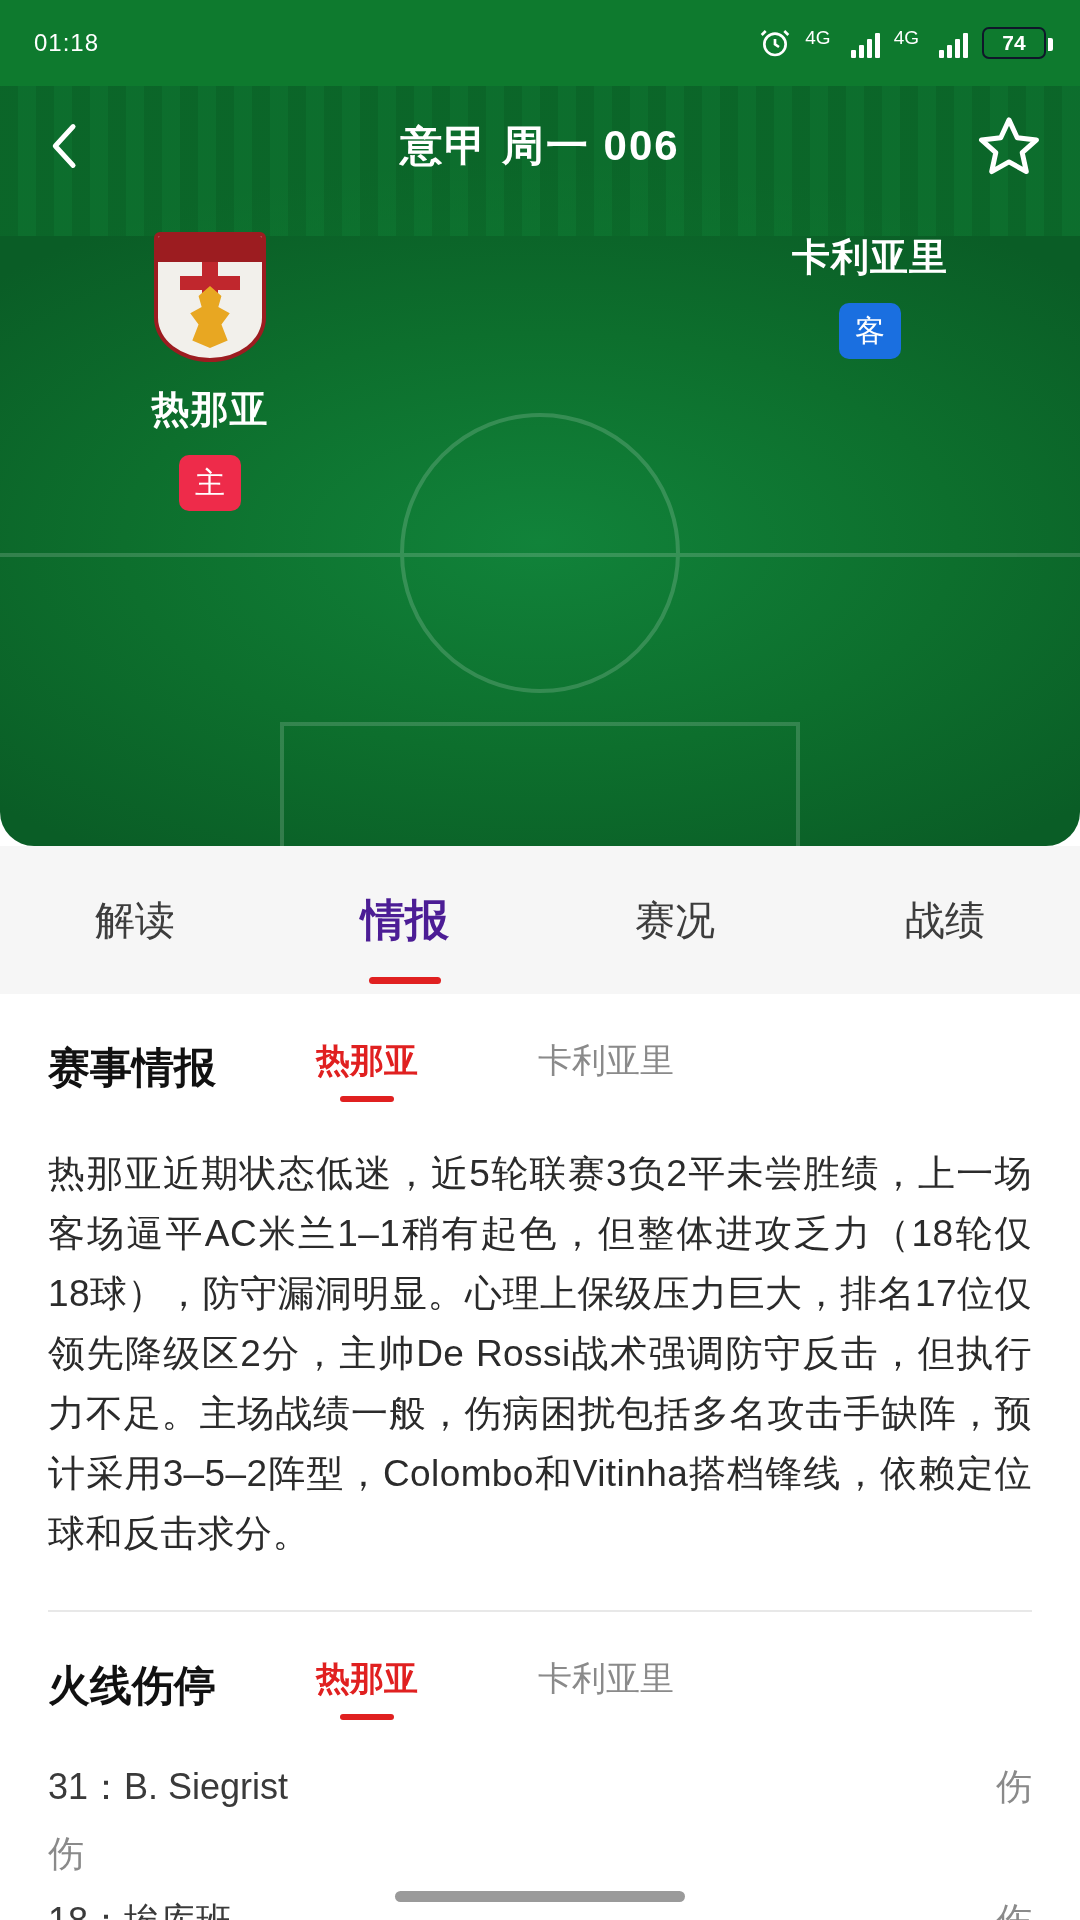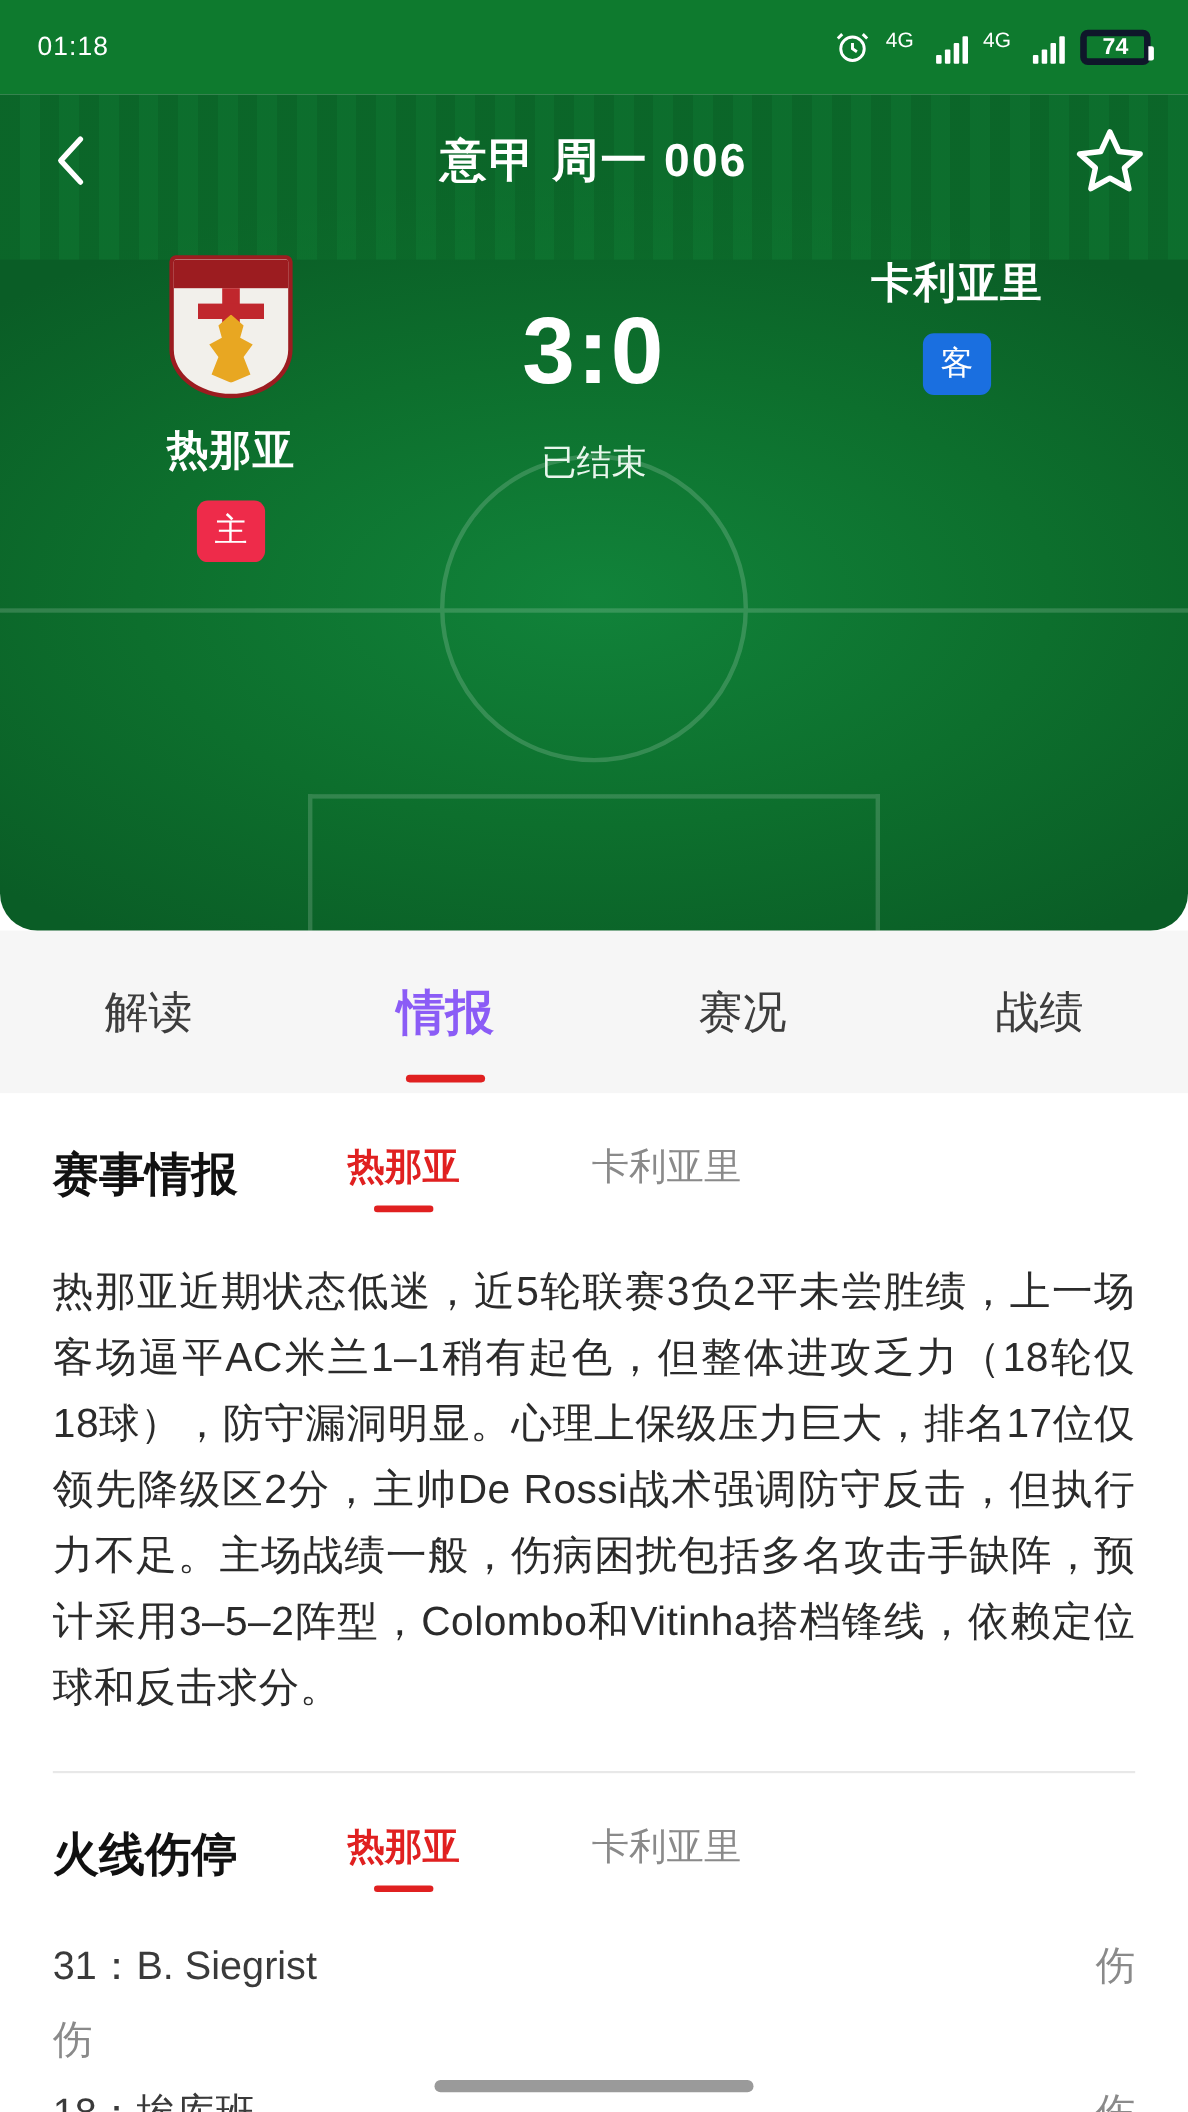--- a/index.html
+++ b/index.html
@@ -29,21 +29,21 @@
   .status-icon { display:inline-flex; align-items:center; }
   .sig-group { display:flex; align-items:flex-end; gap:20px; }
   .sig-label { font-size:19px; line-height:1; margin-bottom:11px; }
   .bars { display:flex; align-items:flex-end; gap:3px; height:26px; }
   .bars i { display:block; width:5px; background:#fff; border-radius:1px; }
   .bars i:nth-child(1){height:8px;}
   .bars i:nth-child(2){height:13px;}
   .bars i:nth-child(3){height:19px;}
   .bars i:nth-child(4){height:25px;}
   .battery {
-    width:64px; height:32px; border:6px solid #0f172a; border-radius:7px;
+    width:64px; height:32px; border:2px solid #0f172a; border-radius:7px;
     display:flex; align-items:center; justify-content:center;
     font-size:21px; font-weight:700; position:relative;
   }
   .battery:after{
     content:""; position:absolute; right:-9px; top:9px;
     width:5px; height:13px; background:#fff; border-radius:0 2px 2px 0;
   }
 
   
   .hero {
@@ -166,21 +166,21 @@
 
   
   .tabs{
     height:148px; background:#f6f6f6;
     display:flex; align-items:center;
   }
   .tab{
     flex:1; text-align:center; position:relative;
     font-size:40px; color:#3d3d3d; cursor:pointer;
   }
-  .tab.active{ font-weight:700; color:#8b5cf6; font-size:44px; }
+  .tab.active{ font-weight:700; color:#4c1d95; font-size:44px; }
   .tab.active:after{
     content:""; position:absolute; left:50%; transform:translateX(-50%);
     bottom:-34px; width:72px; height:7px; background:#e02020; border-radius:4px;
   }
 
   
   .content{
     padding:0 0 0 0; background:#fff;
   }
   .section{ padding:44px 48px 0 48px; }
@@ -283,24 +283,20 @@
             <div class="topband"></div>
             <div class="cross-v"></div>
             <div class="cross-h"></div>
             <div class="lion"></div>
           </div>
       </div>
       <div class="team-name">热那亚</div>
       <div class="ha-badge" style="background:#ee2b4a">主</div>
     </div>
 
-    <div class="center-col">
-      <div class="score">3:0</div>
-      <div class="status-text">已结束</div>
-    </div>
 
     <div class="team">
       <div class="team-name">卡利亚里</div>
       <div class="ha-badge" style="background:#1a6fe0">客</div>
     </div>
   </div>
 </div>
 
 <div class="tabs">
   <div class="tab">解读</div>

